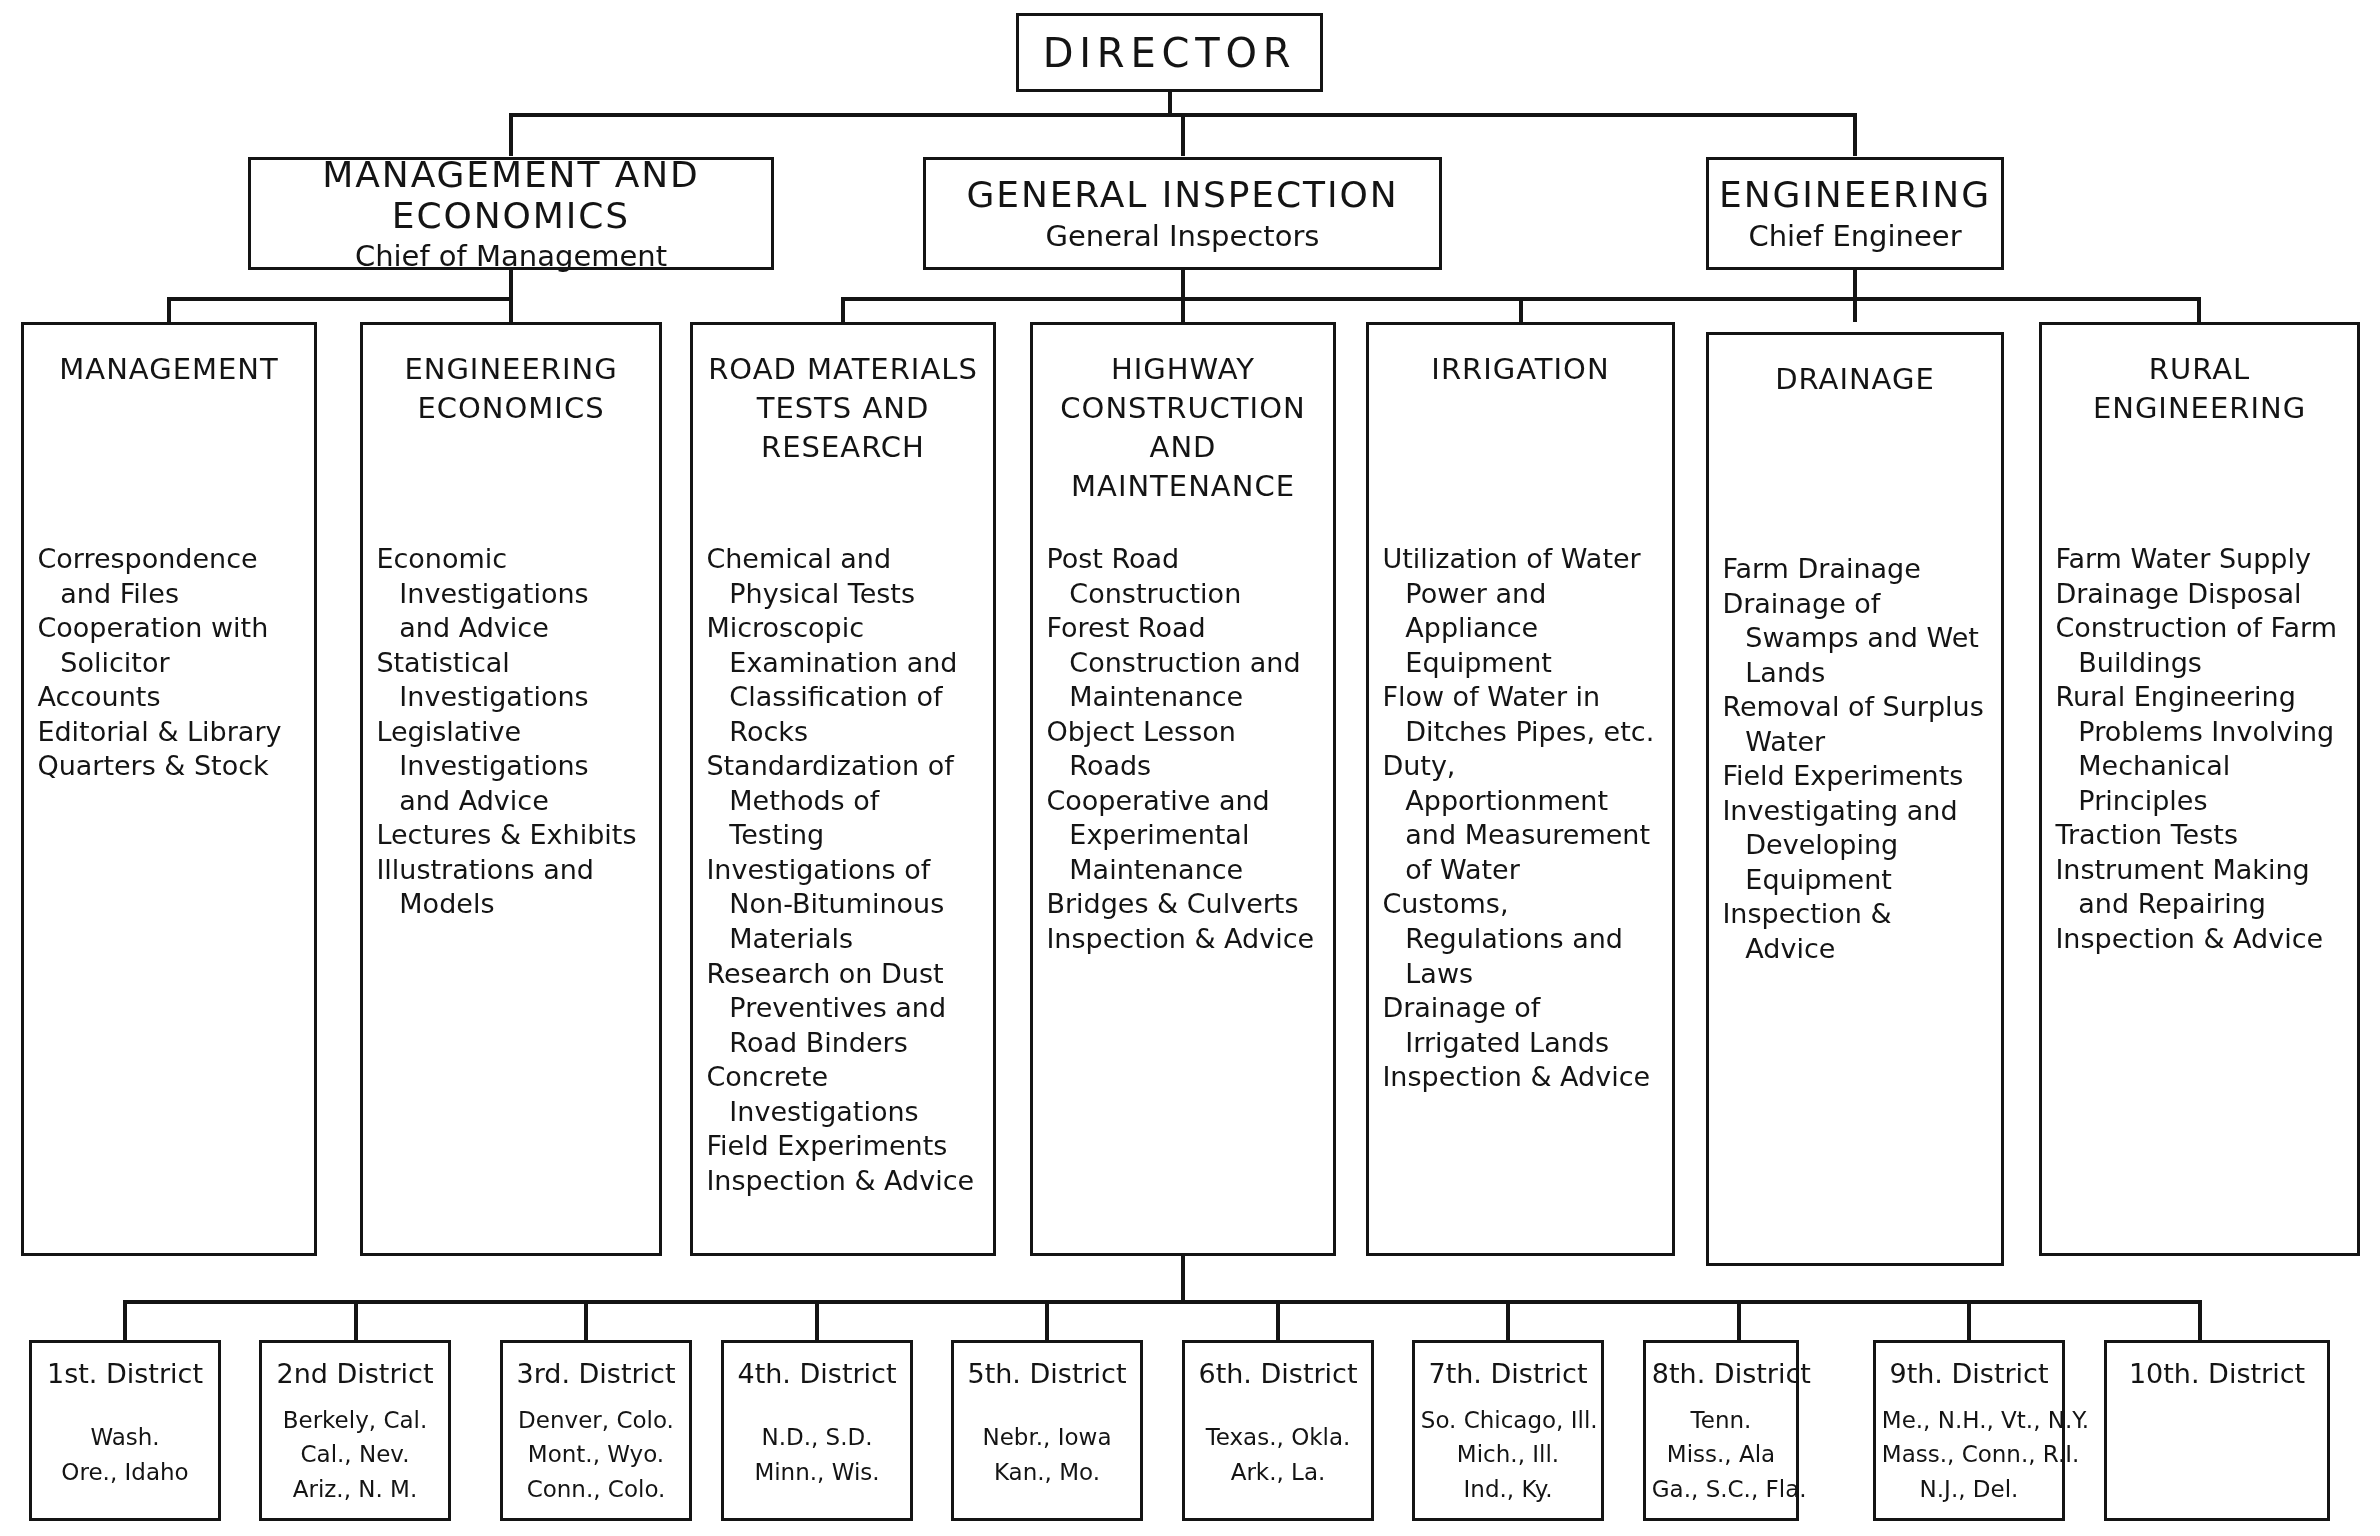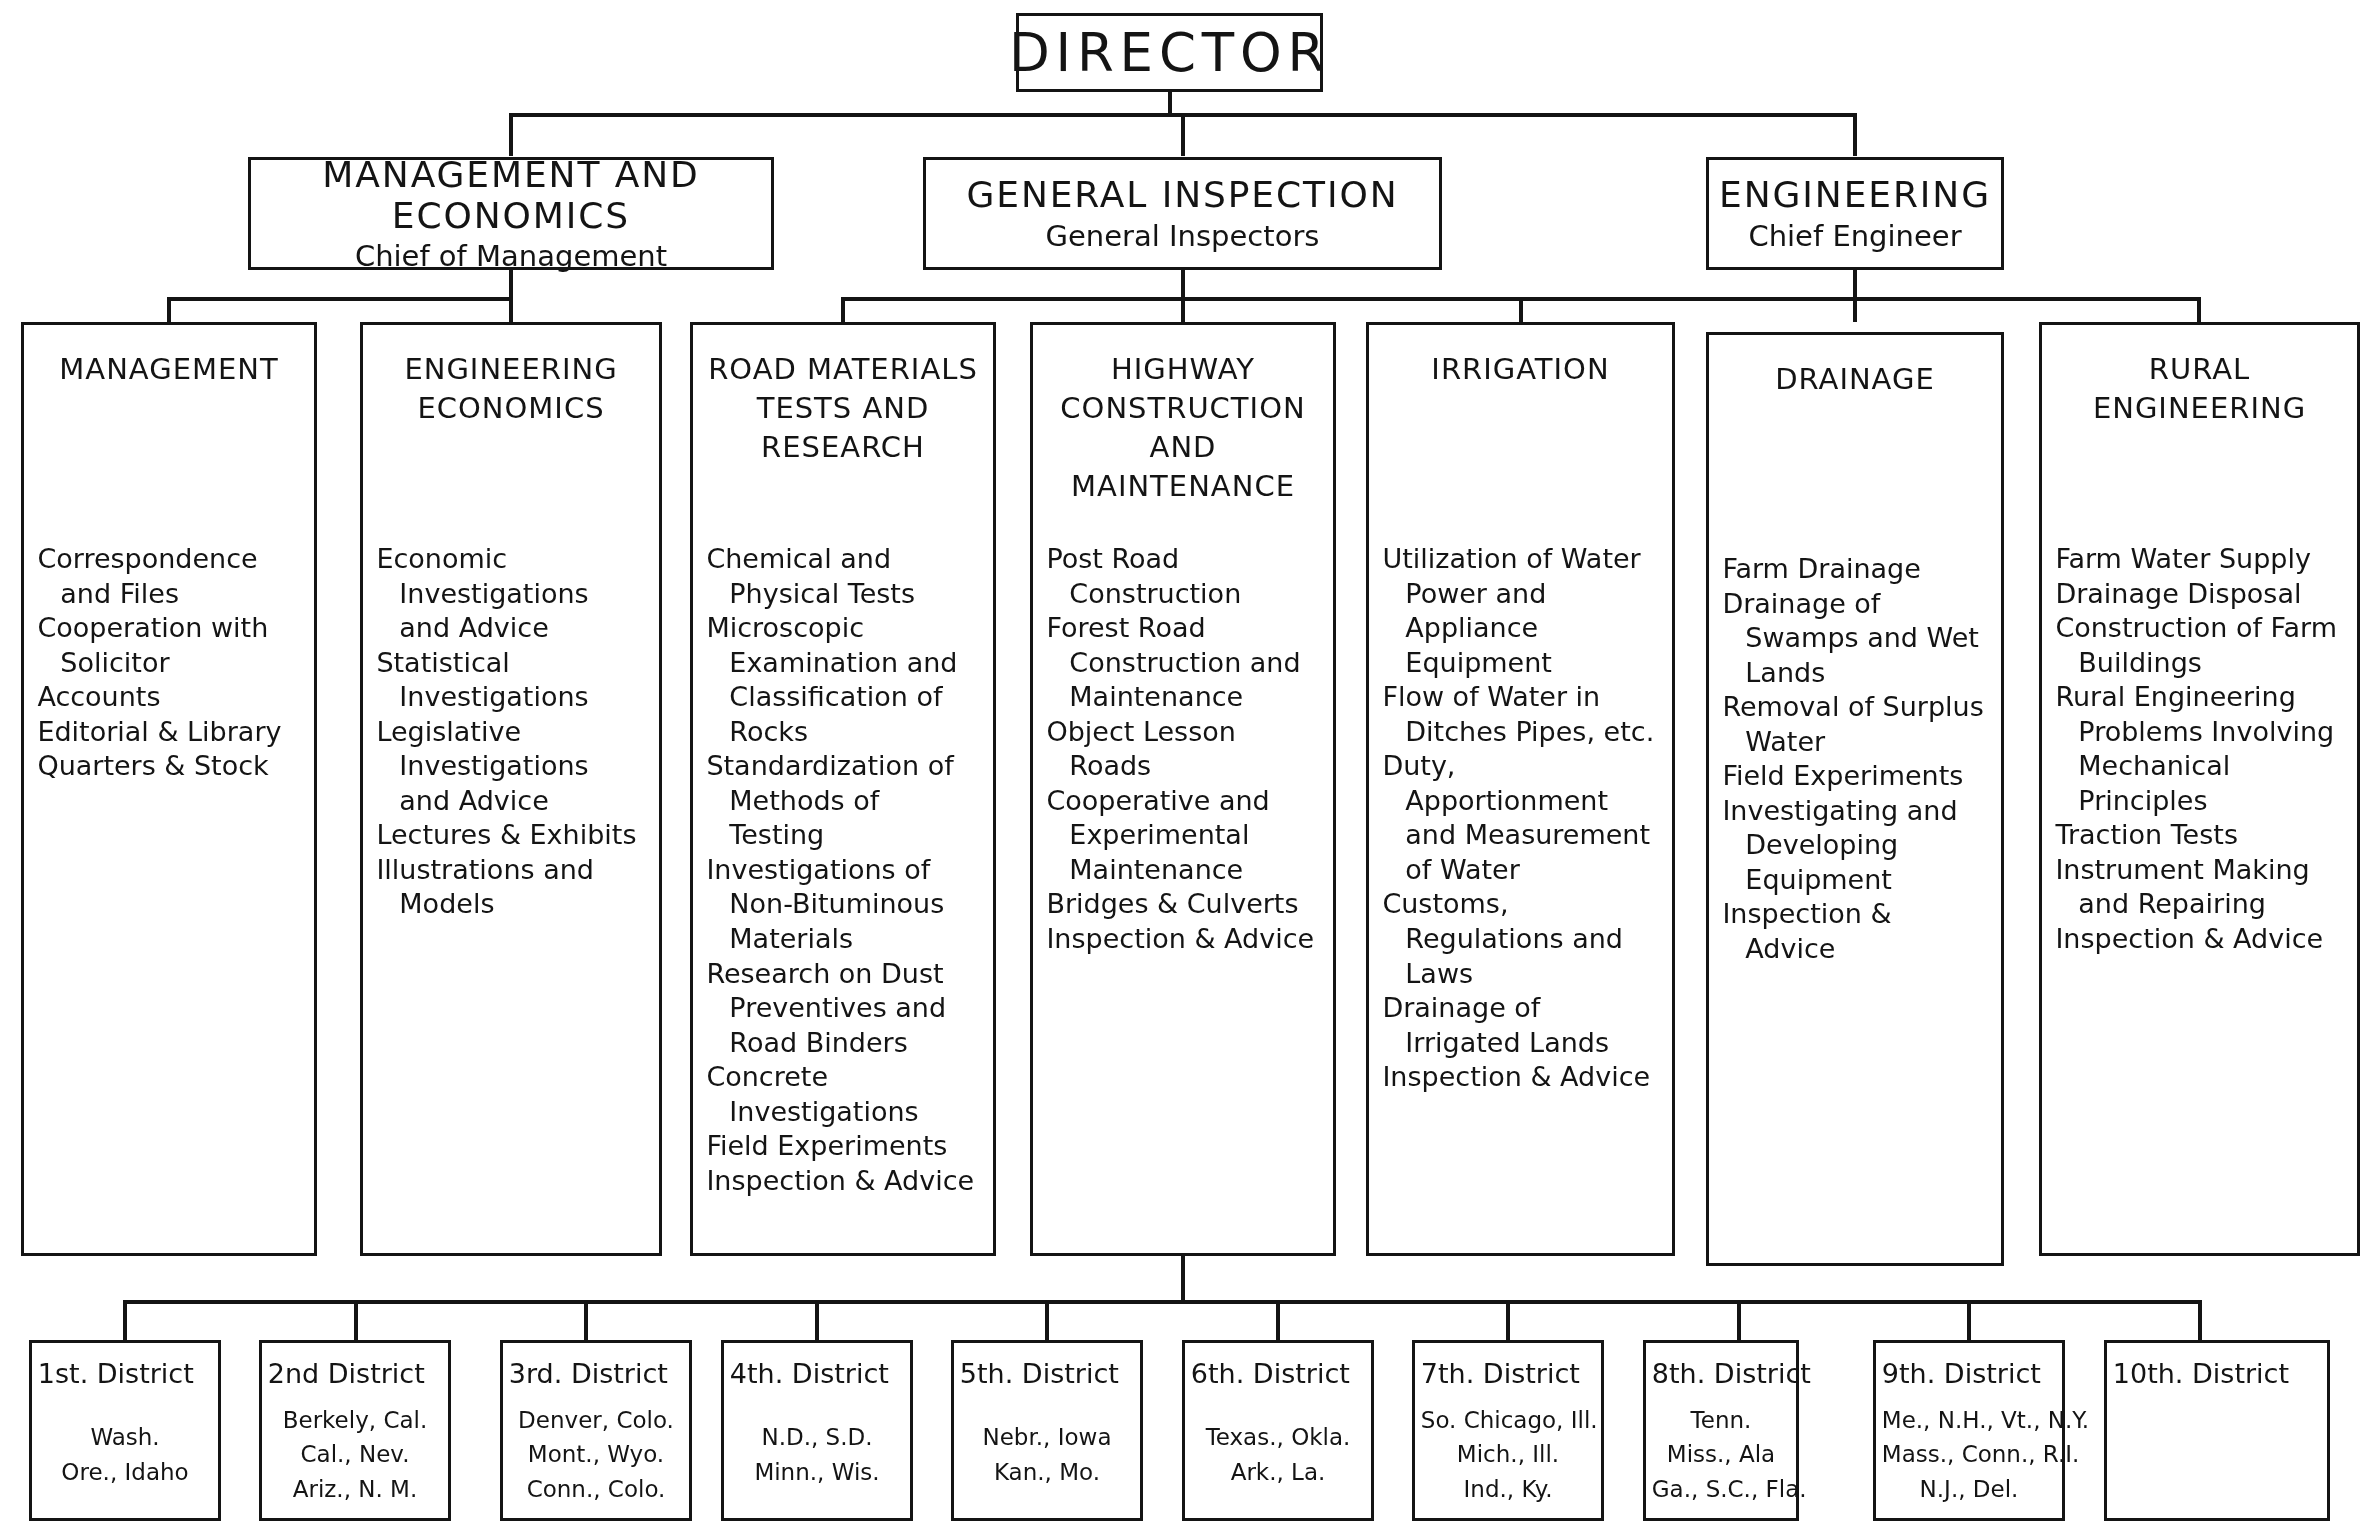--- a/index.html
+++ b/index.html
@@ -8,41 +8,41 @@
     font-family:"DejaVu Sans", sans-serif; color:#141414;
   }
   .box {
     position:absolute; border:3.8px solid #141414; background:#ffffff;
     box-sizing:border-box;
   }
   .line { position:absolute; background:#141414; }
 
   .director {
     display:flex; align-items:center; justify-content:center;
-    font-size:53px; letter-spacing:5.8px;
+    font-size:40px; letter-spacing:5.8px;
   }
   .division {
     display:flex; flex-direction:column; align-items:center; justify-content:center;
     gap:3.8px; text-align:center;
   }
   .division .d-title { font-size:36px; letter-spacing:1.9px; }
   .division .d-sub   { font-size:29px; }
 
   .col { padding:25px 13.4px 11.5px 13.4px; }
   .col-title {
     text-align:center; font-size:29px; letter-spacing:1px; line-height:1.35;
     height:192px;
   }
   .col-items .item {
     font-size:27px; line-height:1.28;
     padding-left:0.85em; text-indent:-0.85em;
   }
 
   .district { padding:15.4px 5.8px 11.5px 5.8px; display:flex; flex-direction:column; }
-  .district .dist-title { text-align:left; font-size:27px; white-space:nowrap; }
+  .district .dist-title { text-align:center; font-size:27px; white-space:nowrap; }
   .district .dist-lines { margin:auto 0; padding-top:13.4px; text-align:center; }
   .district .dist-line  { font-size:23px; line-height:1.5; white-space:nowrap; }
 </style>
 </head>
 <body>
 
 <div class="canvas">
 
   <div class="line" style="left:1168px;top:92px;width:3.8px;height:25px"></div>
   <div class="line" style="left:509px;top:113px;width:1348px;height:3.8px"></div>

